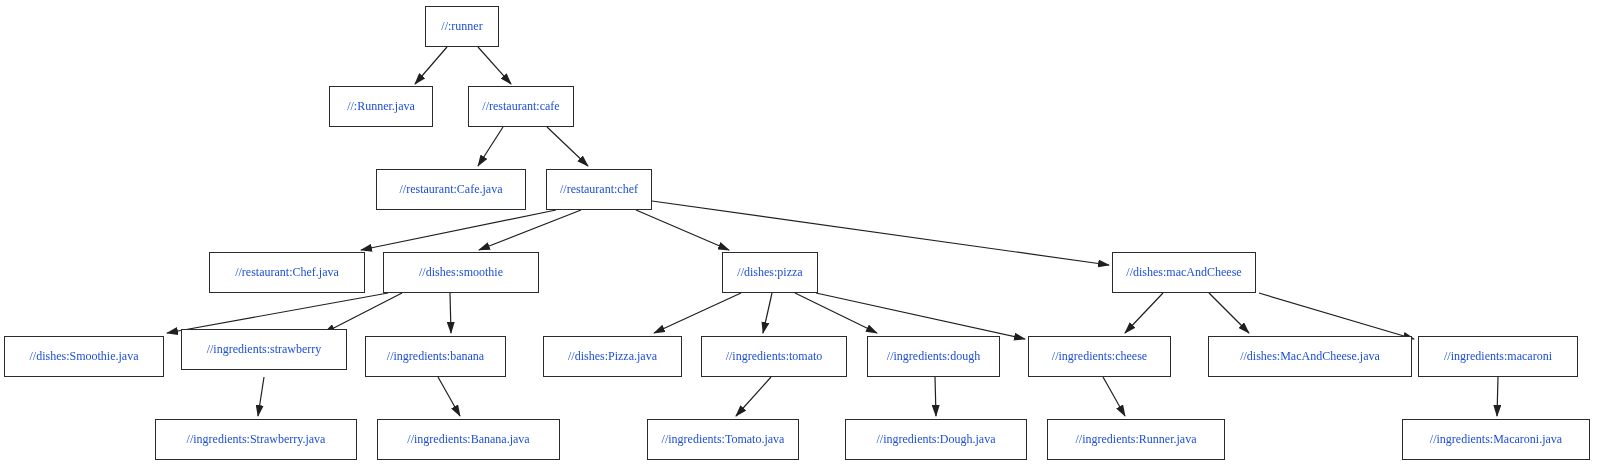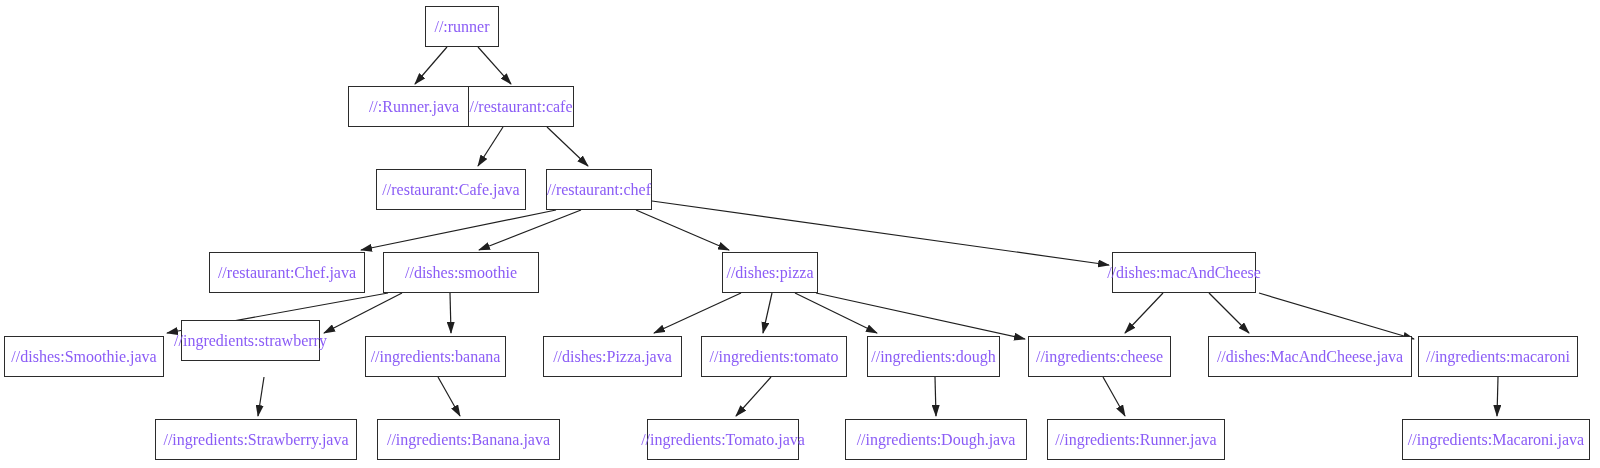--- a/index.html
+++ b/index.html
@@ -18,22 +18,22 @@
   #edges line { stroke: #1f1f1f; stroke-width: 1.2; }
   .node {
     position: absolute;
     height: 41px;
     box-sizing: border-box;
     border: 1.4px solid #2b2b2b;
     background: #ffffff;
     display: flex;
     align-items: center;
     justify-content: center;
-    font-size: 16px;
-    color: #8b5cf6;
+    font-size: 12px;
+    color: #1d4ed8;
     white-space: nowrap;
     overflow: visible;
   }
 </style>
 </head>
 <body>
 
 <div id="canvas">
 
   <svg id="edges" viewBox="0 0 1600 468" xmlns="http://www.w3.org/2000/svg">
@@ -63,33 +63,33 @@
     <line x1="935" y1="377" x2="936" y2="416" marker-end="url(#arrow)"></line>
     <line x1="1103" y1="377" x2="1125" y2="416" marker-end="url(#arrow)"></line>
     <line x1="1163" y1="293" x2="1125" y2="333" marker-end="url(#arrow)"></line>
     <line x1="1209" y1="293" x2="1249" y2="333" marker-end="url(#arrow)"></line>
     <line x1="1259" y1="293" x2="1414" y2="339" marker-end="url(#arrow)"></line>
     <line x1="1498" y1="377" x2="1497" y2="416" marker-end="url(#arrow)"></line>
   </svg>
 
   <div class="node" style="left:425px;  top:6px;   width:74px">//:runner</div>
 
-  <div class="node" style="left:348px;  top:86px;  width:132px">//:Runner.java</div>
+  <div class="node" style="left:329px;  top:86px;  width:104px">//:Runner.java</div>
   <div class="node" style="left:468px;  top:86px;  width:106px">//restaurant:cafe</div>
 
   <div class="node" style="left:376px;  top:169px; width:150px">//restaurant:Cafe.java</div>
   <div class="node" style="left:546px;  top:169px; width:106px">//restaurant:chef</div>
 
   <div class="node" style="left:209px;  top:252px; width:156px">//restaurant:Chef.java</div>
   <div class="node" style="left:383px;  top:252px; width:156px">//dishes:smoothie</div>
   <div class="node" style="left:722px;  top:252px; width:96px">//dishes:pizza</div>
   <div class="node" style="left:1112px; top:252px; width:144px">//dishes:macAndCheese</div>
 
   <div class="node" style="left:4px;    top:336px; width:160px">//dishes:Smoothie.java</div>
-  <div class="node" style="left:181px;  top:320px; width:139px">//ingredients:strawberry</div>
+  <div class="node" style="left:181px;  top:329px; width:166px">//ingredients:strawberry</div>
   <div class="node" style="left:365px;  top:336px; width:141px">//ingredients:banana</div>
   <div class="node" style="left:543px;  top:336px; width:139px">//dishes:Pizza.java</div>
   <div class="node" style="left:701px;  top:336px; width:146px">//ingredients:tomato</div>
   <div class="node" style="left:867px;  top:336px; width:133px">//ingredients:dough</div>
   <div class="node" style="left:1028px; top:336px; width:143px">//ingredients:cheese</div>
   <div class="node" style="left:1208px; top:336px; width:204px">//dishes:MacAndCheese.java</div>
   <div class="node" style="left:1418px; top:336px; width:160px">//ingredients:macaroni</div>
 
   <div class="node" style="left:155px;  top:419px; width:202px">//ingredients:Strawberry.java</div>
   <div class="node" style="left:377px;  top:419px; width:183px">//ingredients:Banana.java</div>

